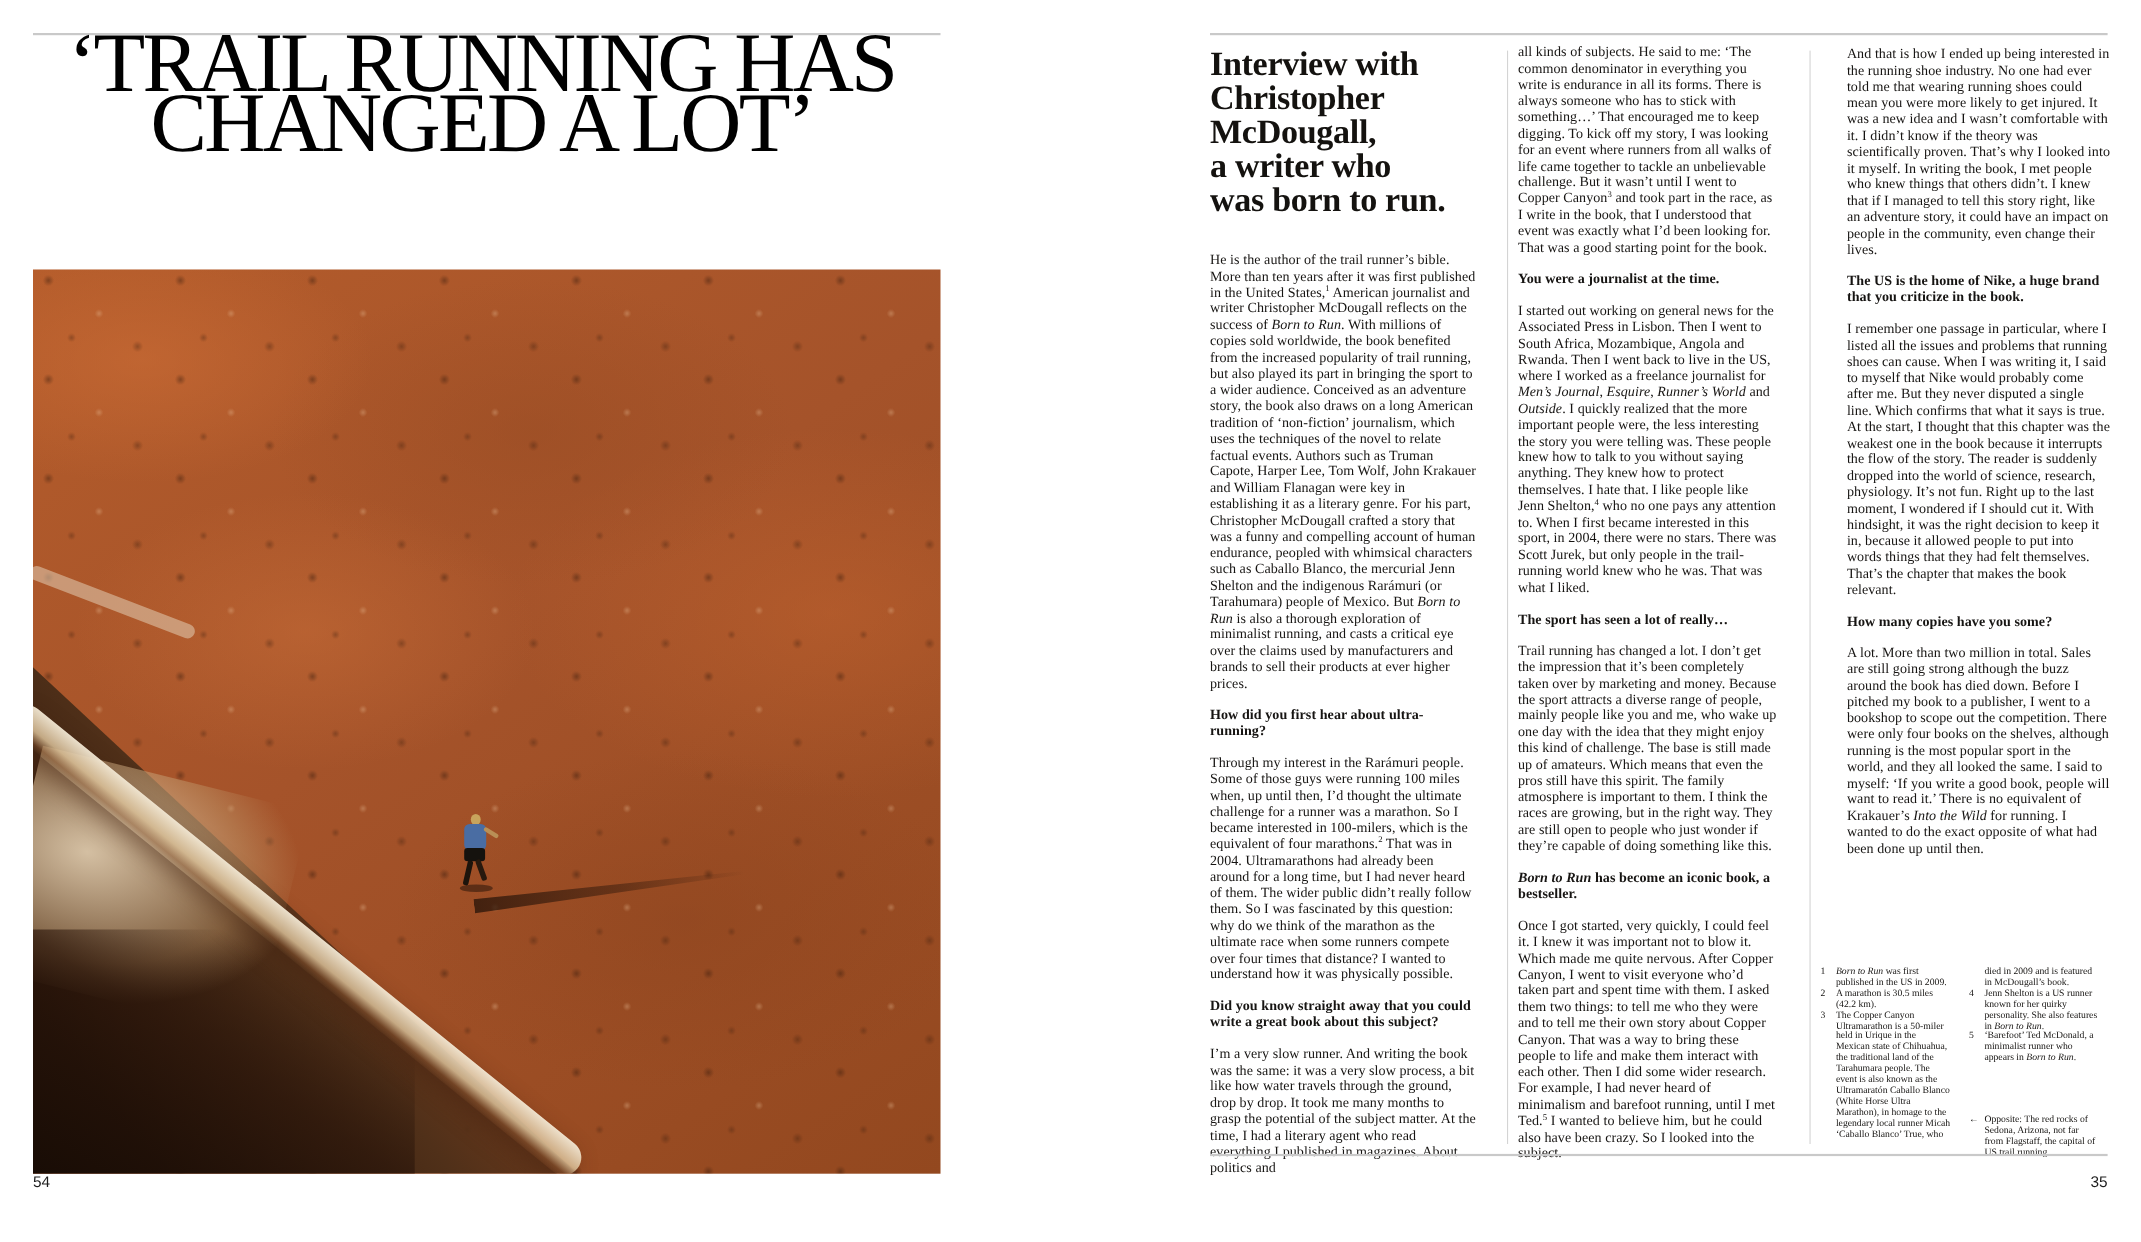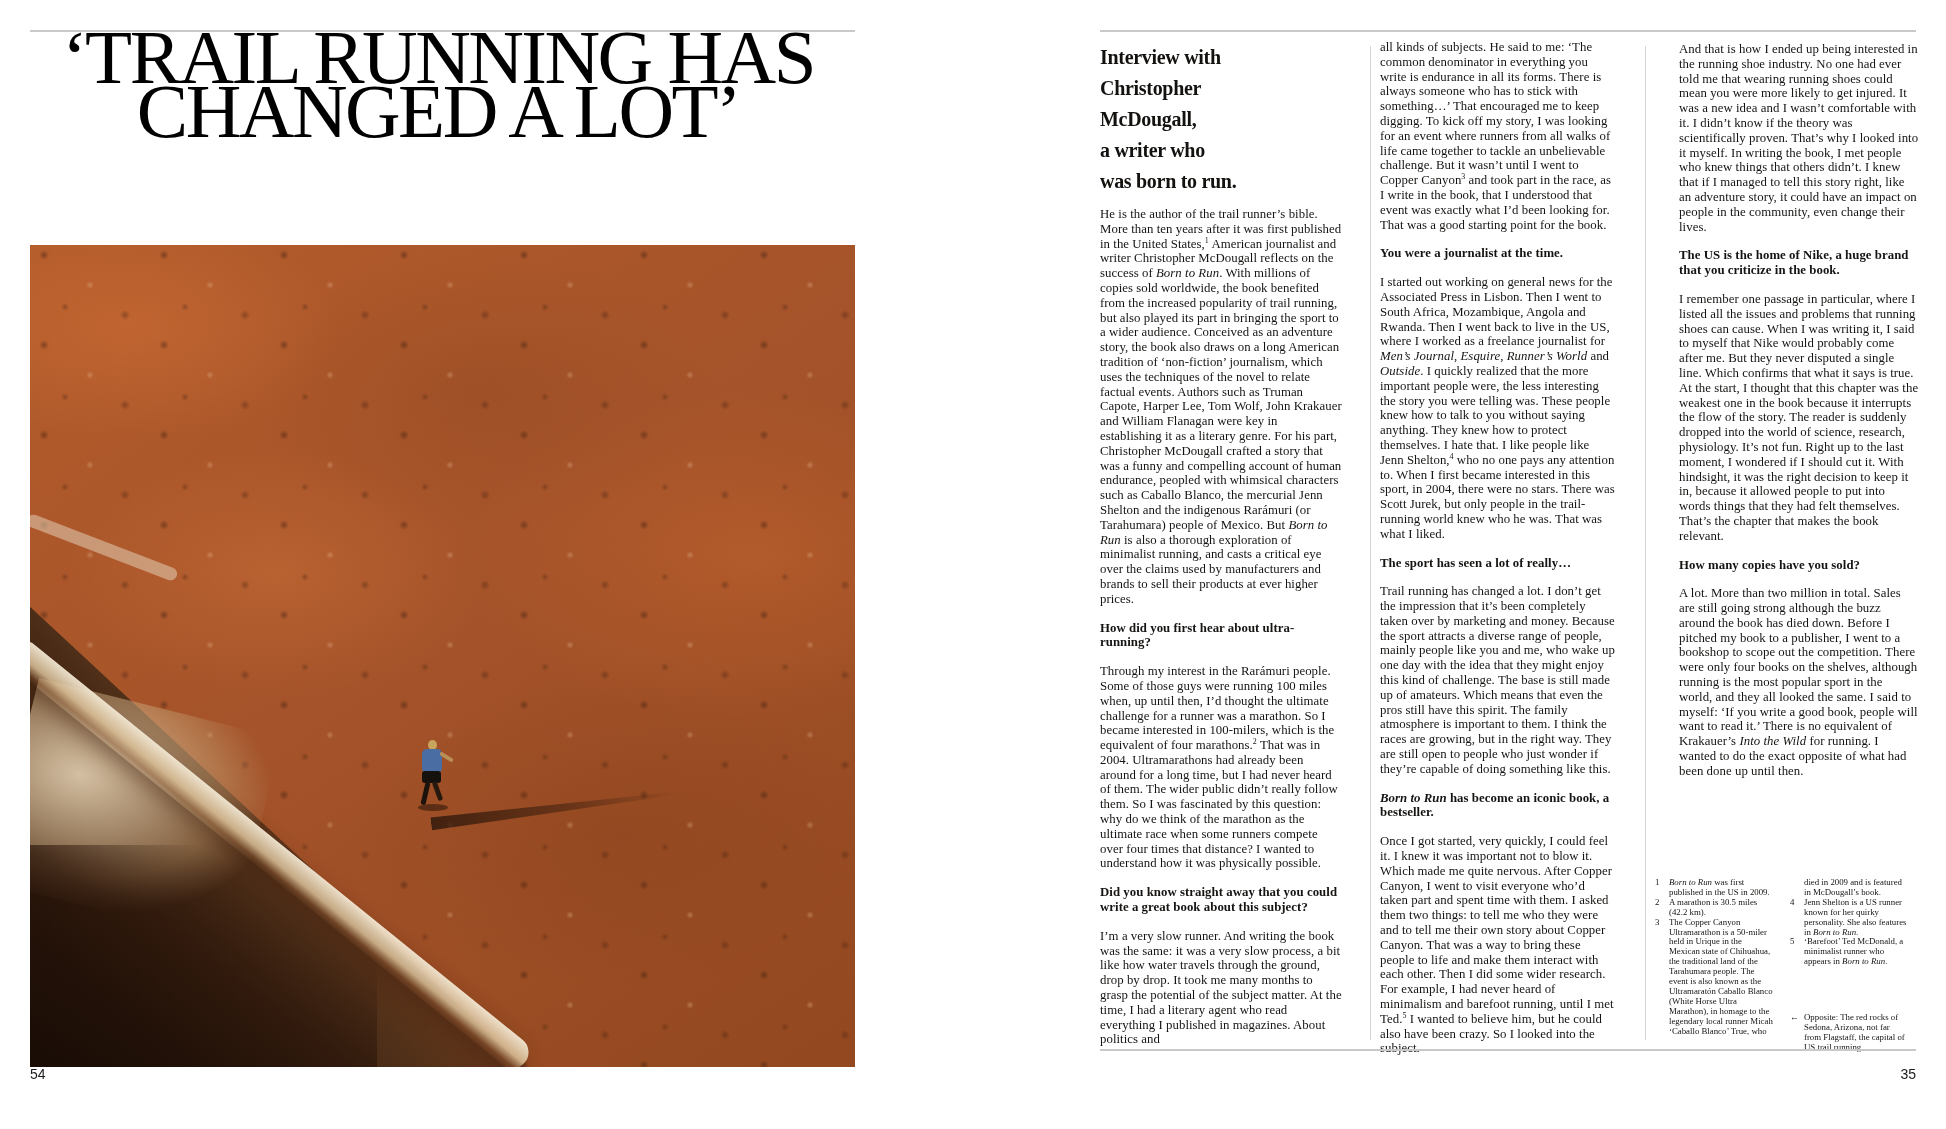--- a/index.html
+++ b/index.html
@@ -60,21 +60,21 @@
 
   .pagenum{position:absolute;font:14px/16px "Liberation Sans", sans-serif;color:#1c1c1c;}
   .pagenum-left{left:30px;top:1066px;}
   .pagenum-right{left:1100px;top:1066px;width:816px;text-align:right;}
 
   
   .col{position:absolute;font-size:12.8px;line-height:14.8px;letter-spacing:0.05px;}
   .col1{left:1100px;top:42px;width:242px;}
   .col2{left:1380px;top:40px;width:236px;}
   .col3{left:1655px;top:42px;width:240px;margin-left:24px;}
-  .interview-title{margin:0 0 10px 0;font-weight:700;font-size:20px;line-height:31px;
+  .interview-title{margin:0 0 32px 0;font-weight:700;font-size:31px;line-height:31px;
     letter-spacing:-0.3px;white-space:pre-line;color:#14120f;}
   .blk{margin:0 0 13px 0;}
   .blk.q{font-weight:700;margin:14px 0;}
   .blk:first-child{margin-top:0;}
   sup{font-size:.62em;line-height:0;vertical-align:super;}
 
   .footnotes{position:absolute;left:1655px;top:878px;width:254px;display:flex;gap:16px;
     font-size:8.8px;line-height:9.9px;letter-spacing:0;}
   .fn-col{width:119px;}
   .fn-row{display:flex;}
@@ -143,21 +143,21 @@
           <div class="blk q"><i>Born to Run</i> has become an iconic book, a bestseller.</div>
           <div class="blk a">Once I got started, very quickly, I could feel it. I knew it was important not to blow it. Which made me quite nervous. After Copper Canyon, I went to visit everyone who’d taken part and spent time with them. I asked them two things: to tell me who they were and to tell me their own story about Copper Canyon. That was a way to bring these people to life and make them interact with each other. Then I did some wider research. For example, I had never heard of minimalism and barefoot running, until I met Ted.<sup>5</sup> I wanted to believe him, but he could also have been crazy. So I looked into the subject.</div>
         </div>
     </div>
 
     <div class="col col3">
       <div>
           <div class="blk a">And that is how I ended up being interested in the running shoe industry. No one had ever told me that wearing running shoes could mean you were more likely to get injured. It was a new idea and I wasn’t comfortable with it. I didn’t know if the theory was scientifically proven. That’s why I looked into it myself. In writing the book, I met people who knew things that others didn’t. I knew that if I managed to tell this story right, like an adventure story, it could have an impact on people in the community, even change their lives.</div>
           <div class="blk q">The US is the home of Nike, a huge brand that you criticize in the book.</div>
           <div class="blk a">I remember one passage in particular, where I listed all the issues and problems that running shoes can cause. When I was writing it, I said to myself that Nike would probably come after me. But they never disputed a single line. Which confirms that what it says is true. At the start, I thought that this chapter was the weakest one in the book because it interrupts the flow of the story. The reader is suddenly dropped into the world of science, research, physiology. It’s not fun. Right up to the last moment, I wondered if I should cut it. With hindsight, it was the right decision to keep it in, because it allowed people to put into words things that they had felt themselves. That’s the chapter that makes the book relevant.</div>
-          <div class="blk q">How many copies have you sold?</div>
+          <div class="blk q">How many copies have you some?</div>
           <div class="blk a">A lot. More than two million in total. Sales are still going strong although the buzz around the book has died down. Before I pitched my book to a publisher, I went to a bookshop to scope out the competition. There were only four books on the shelves, although running is the most popular sport in the world, and they all looked the same. I said to myself: ‘If you write a good book, people will want to read it.’ There is no equivalent of Krakauer’s <i>Into the Wild</i> for running. I wanted to do the exact opposite of what had been done up until then.</div>
         </div>
     </div>
 
     <div class="footnotes">
       <div class="fn-col">
           <div class="fn-row">
             <span class="fn-num">1</span>
             <span class="fn-text"><i>Born to Run</i> was first published in the US in 2009.</span>
           </div>

